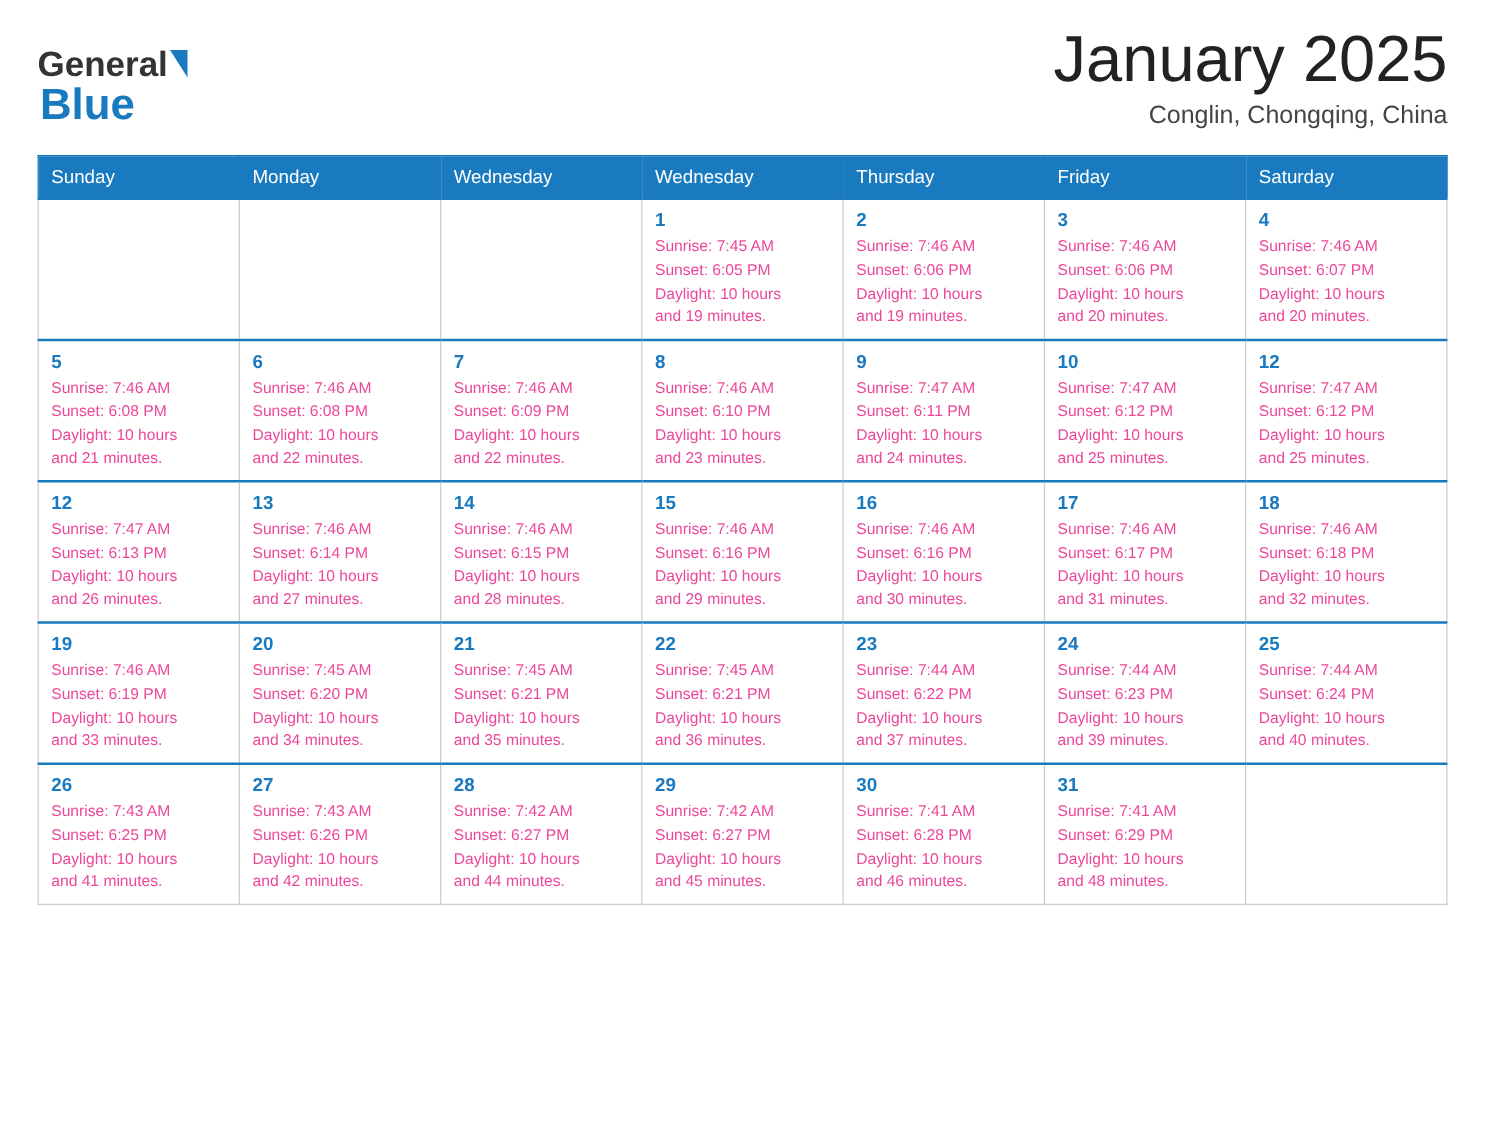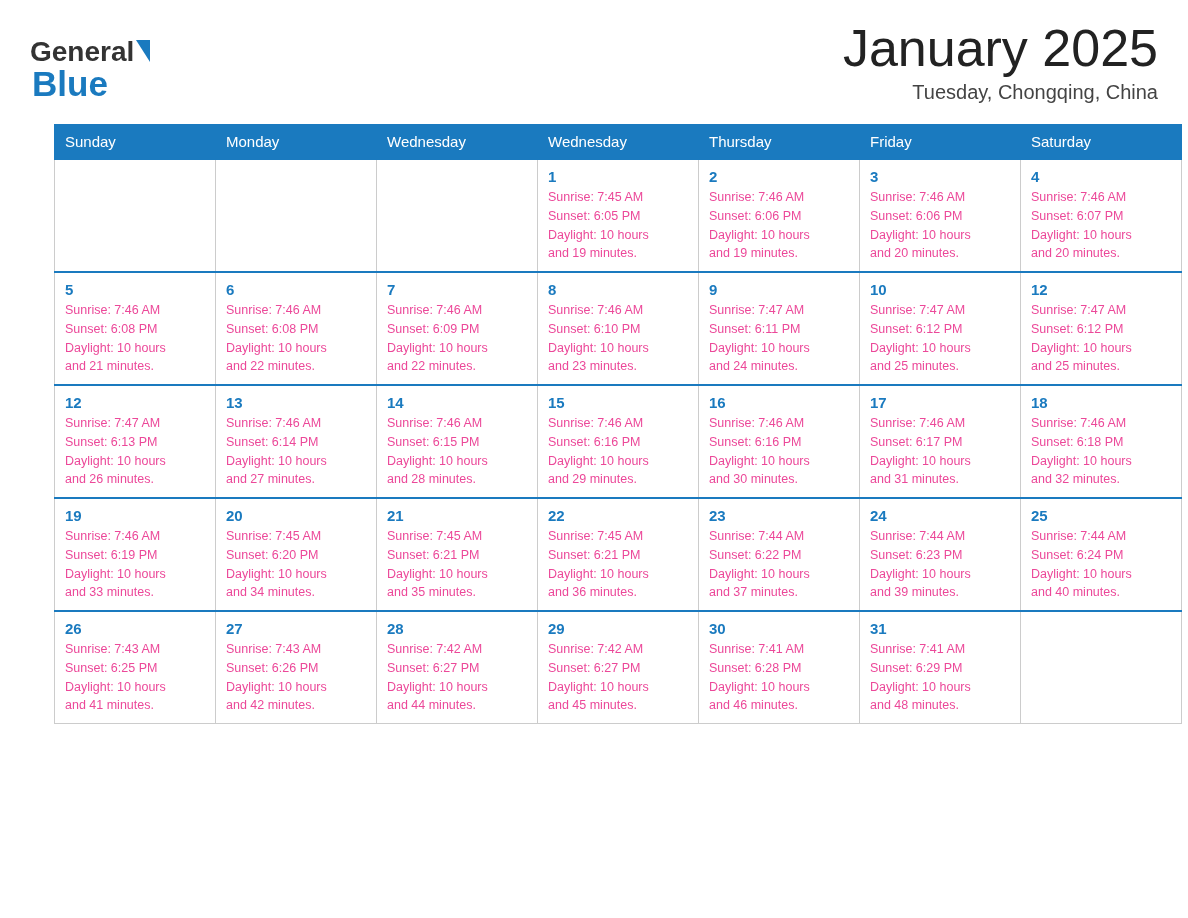--- a/index.html
+++ b/index.html
@@ -56,21 +56,20 @@
       line-height: 1.1;
     }
     .location {
       font-size: 20px;
       color: #444;
       margin-top: 4px;
     }
     .calendar {
       width: 100%;
       border-collapse: collapse;
-      margin-left: 24px;
     }
     .calendar th {
       background-color: #1a7abf;
       color: white;
       font-size: 15px;
       font-weight: normal;
       padding: 8px 10px;
       text-align: left;
       border: 1px solid #1a7abf;
     }
@@ -108,21 +107,21 @@
 <div class="header">
   <div class="logo">
     <div class="logo-text">
       <span class="logo-general">General</span>
       <div class="logo-triangle"></div>
     </div>
     <span class="logo-blue">Blue</span>
   </div>
   <div class="title-area">
     <div class="month-title">January 2025</div>
-    <div class="location">Tuesday, Chongqing, China</div>
+    <div class="location">Conglin, Chongqing, China</div>
   </div>
 </div>
 
 <table class="calendar">
   <thead>
     <tr>
     <th>Sunday</th>
         <th>Monday</th>
         <th>Wednesday</th>
         <th>Wednesday</th>

